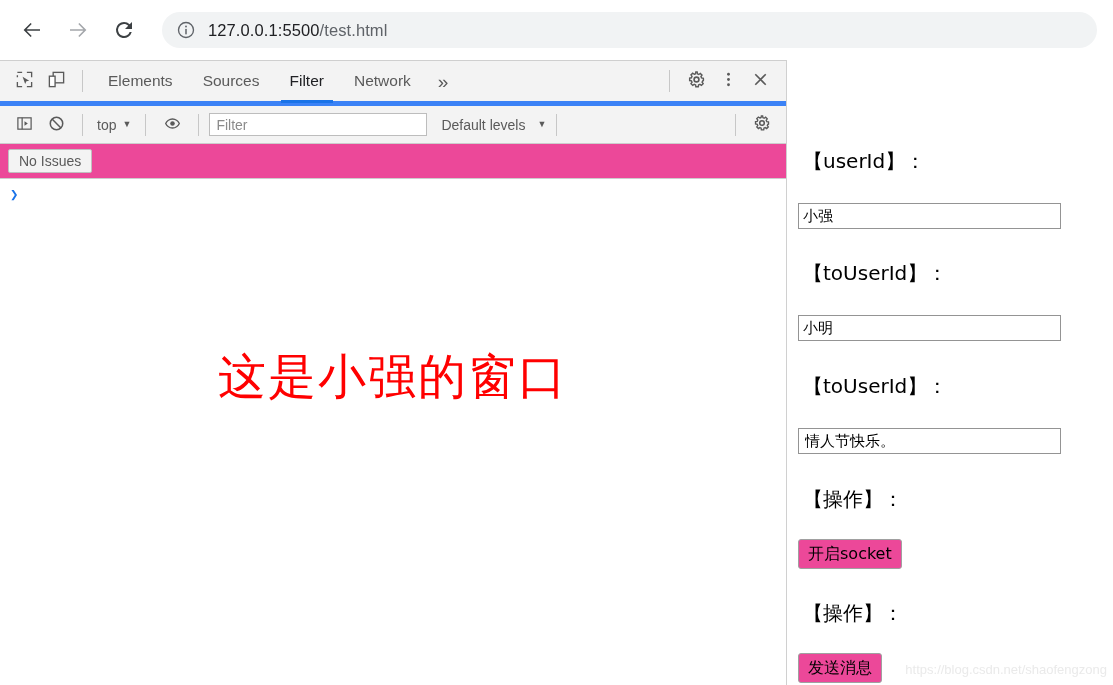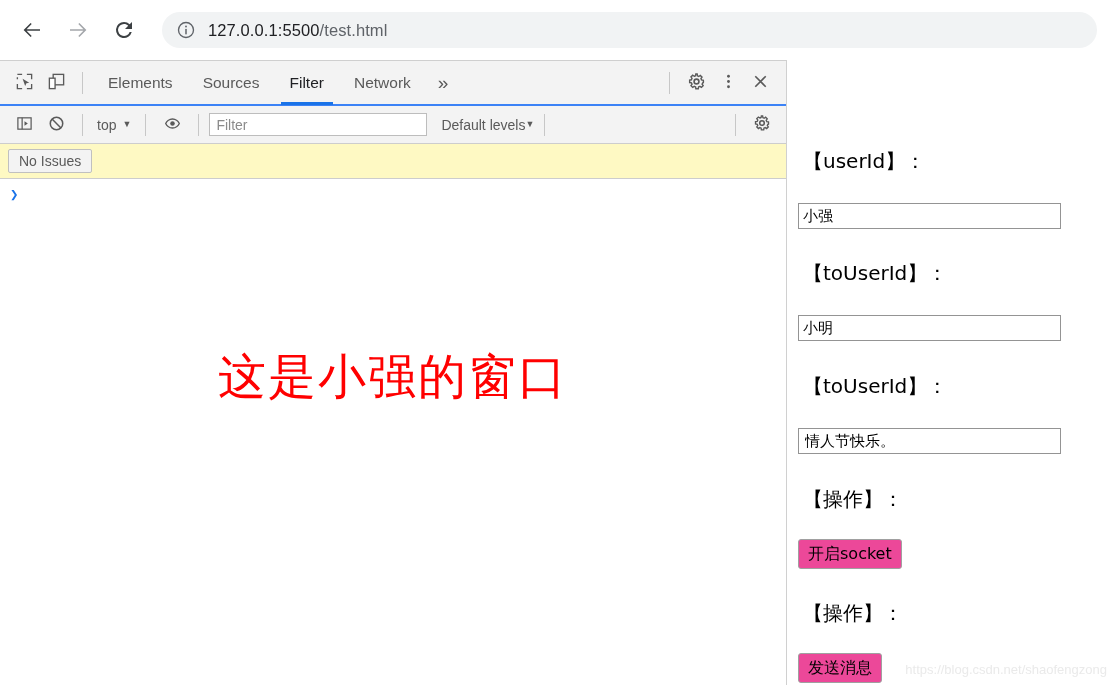--- a/index.html
+++ b/index.html
@@ -79,21 +79,21 @@
     width: 786px;
     height: 625px;
     background: #ffffff;
     border-top: 1px solid #cfcfcf;
     box-sizing: border-box;
   }
   .dt-toolbar {
     position: relative;
     height: 45px;
     background: #f3f3f3;
-    border-bottom: 2px solid #3b82f6;
+    border-bottom: 5px solid #3b82f6;
     display: flex;
     align-items: center;
     box-sizing: border-box;
   }
   .dt-icon-btn {
     width: 32px; height: 30px;
     display: flex;
     align-items: center;
     justify-content: center;
     border: none;
@@ -176,30 +176,30 @@
     outline: none;
     border-radius: 0;
     font-family: "Liberation Sans", "DejaVu Sans", sans-serif;
   }
   .filter-input::placeholder { color: #8a8a8a; opacity: 1; }
   .levels-select {
     font-size: 14px;
     color: #5a5a5a;
     display: flex;
     align-items: center;
-    gap: 0;
+    gap: 12px;
     cursor: pointer;
     margin-left: 14px;
     white-space: nowrap;
   }
 
   
   .dt-issuesbar {
     height: 35px;
-    background: #fef9c3;
+    background: #ec4899;
     border-bottom: 1px solid #cdcdcd;
     display: flex;
     align-items: center;
     box-sizing: border-box;
   }
   .issues-btn {
     margin-left: 8px;
     height: 24px;
     padding: 0 10px;
     font-size: 14px;

